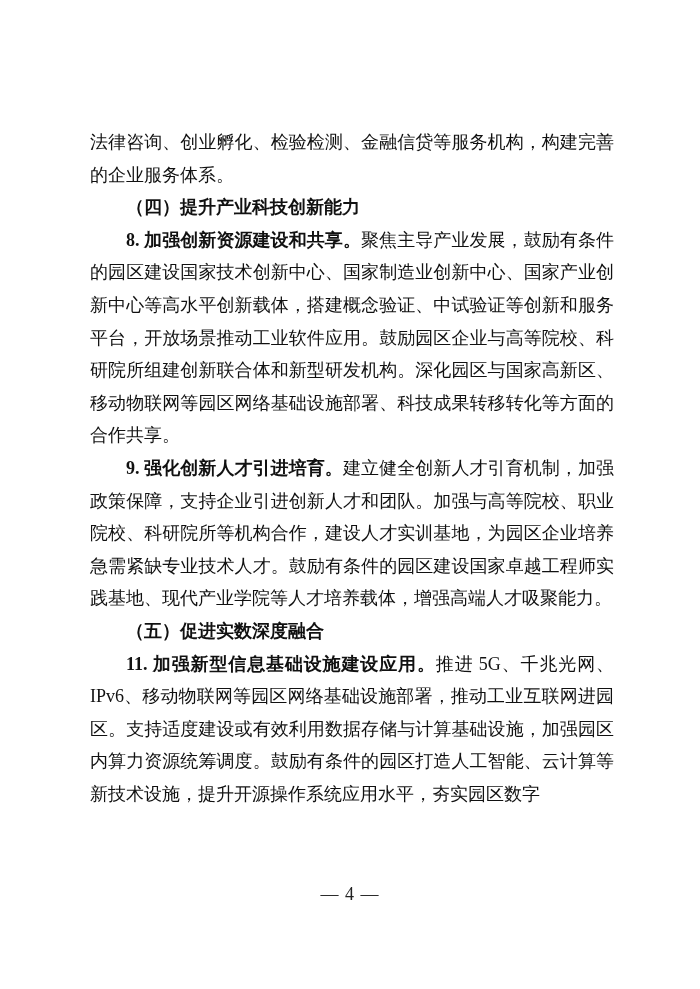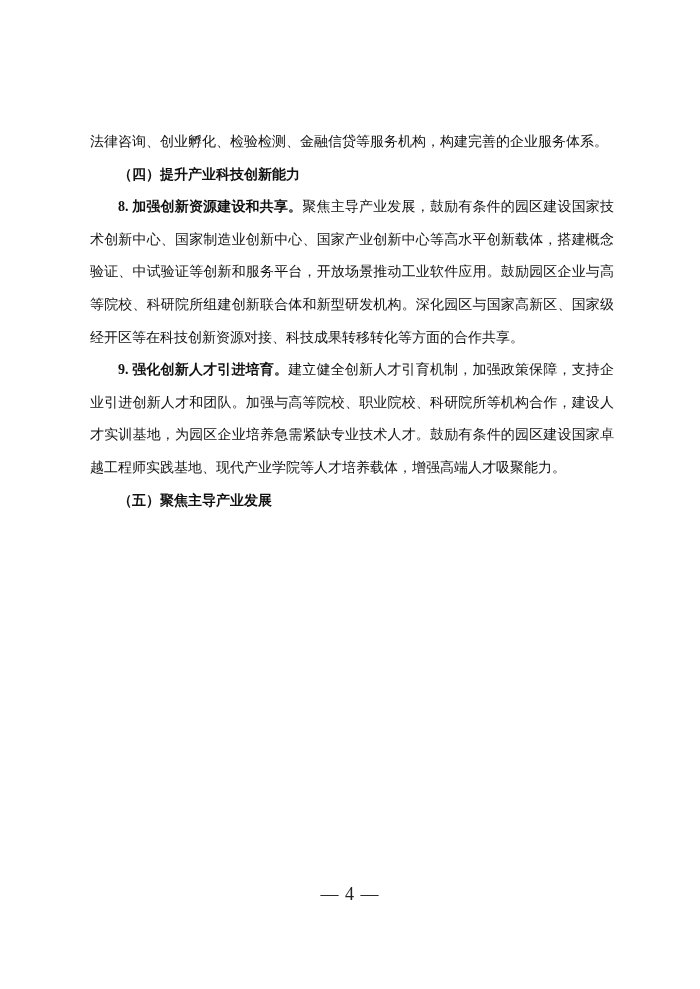--- a/index.html
+++ b/index.html
@@ -13,21 +13,21 @@
     height: 989px;
     background: #ffffff;
     overflow: hidden;
     font-family: "Liberation Serif", "DejaVu Serif", serif;
   }
   .text-block {
     position: absolute;
     left: 90px;
     top: 126px;
     width: 524px;
-    font-size: 14px;
+    font-size: 18px;
     line-height: 32.6px;
     text-align: justify;
     color: #111111;
     letter-spacing: 0;
   }
   .para {
     margin: 0;
     padding: 0;
   }
   .para.indent {
@@ -51,18 +51,19 @@
     letter-spacing: 1px;
   }
 </style>
 </head>
 <body>
 
 <div class="page" style="background: rgb(255, 255, 255);">
   <div class="text-block" style="color: rgb(17, 17, 17);">
       <p class="para"><span>法律咨询、创业孵化、检验检测、金融信贷等服务机构，构建完善的企业服务体系。</span></p>
       <p class="para indent heading"><span class="seg-bold">（四）提升产业科技创新能力</span></p>
-      <p class="para indent"><span class="seg-bold">8. 加强创新资源建设和共享。</span><span>聚焦主导产业发展，鼓励有条件的园区建设国家技术创新中心、国家制造业创新中心、国家产业创新中心等高水平创新载体，搭建概念验证、中试验证等创新和服务平台，开放场景推动工业软件应用。鼓励园区企业与高等院校、科研院所组建创新联合体和新型研发机构。深化园区与国家高新区、国家级经开区等在科技创新资源对接、科技成果转移转化等方面的合作共享。</span></p>
+      <p class="para indent"><span class="seg-bold">8. 加强创新资源建设和共享。</span><span>聚焦主导产业发展，鼓励有条件的园区建设国家技术创新中心、国家制造业创新中心、国家产业创新中心等高水平创新载体，搭建概念验证、中试验证等创新和服务平台，开放场景推动工业软件应用。鼓励园区企业与高等院校、科研院所组建创新联合体和新型研发机构。深化园区与国家高新区、移动物联网等园区网络基础设施部署、科技成果转移转化等方面的合作共享。</span></p>
       <p class="para indent"><span class="seg-bold">9. 强化创新人才引进培育。</span><span>建立健全创新人才引育机制，加强政策保障，支持企业引进创新人才和团队。加强与高等院校、职业院校、科研院所等机构合作，建设人才实训基地，为园区企业培养急需紧缺专业技术人才。鼓励有条件的园区建设国家卓越工程师实践基地、现代产业学院等人才培养载体，增强高端人才吸聚能力。</span></p>
-      <p class="para indent heading"><span class="seg-bold">（五）聚焦主导产业发展</span></p>
+      <p class="para indent heading"><span class="seg-bold">（五）促进实数深度融合</span></p>
+      <p class="para indent"><span class="seg-bold">11. 加强新型信息基础设施建设应用。</span><span>推进 5G、千兆光网、IPv6、移动物联网等园区网络基础设施部署，推动工业互联网进园区。支持适度建设或有效利用数据存储与计算基础设施，加强园区内算力资源统筹调度。鼓励有条件的园区打造人工智能、云计算等新技术设施，提升开源操作系统应用水平，夯实园区数字</span></p>
     </div>
   <div class="page-number">— 4 —</div>
 </div>
 
 </body></html>

